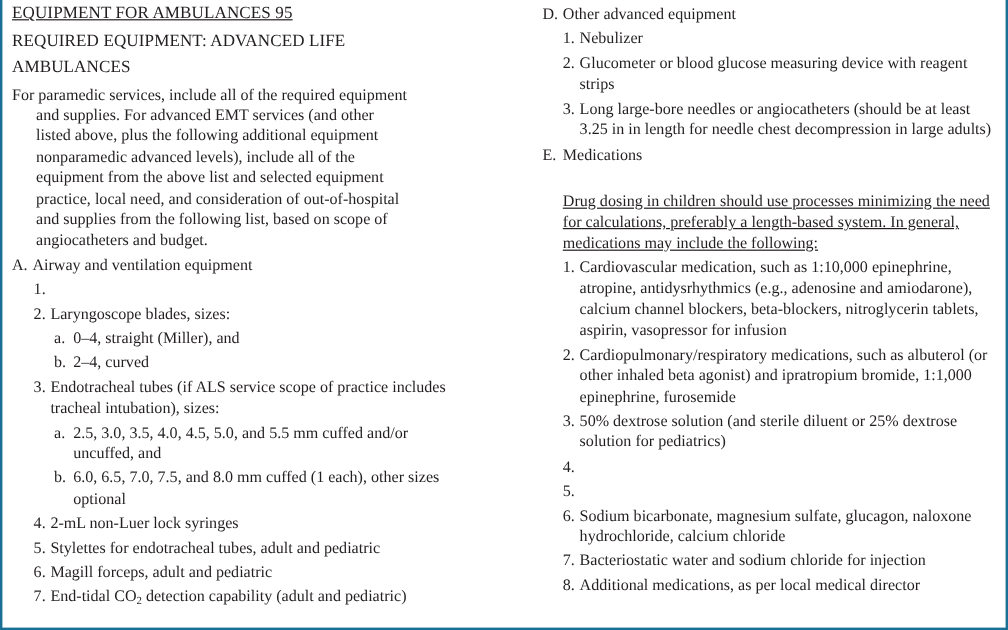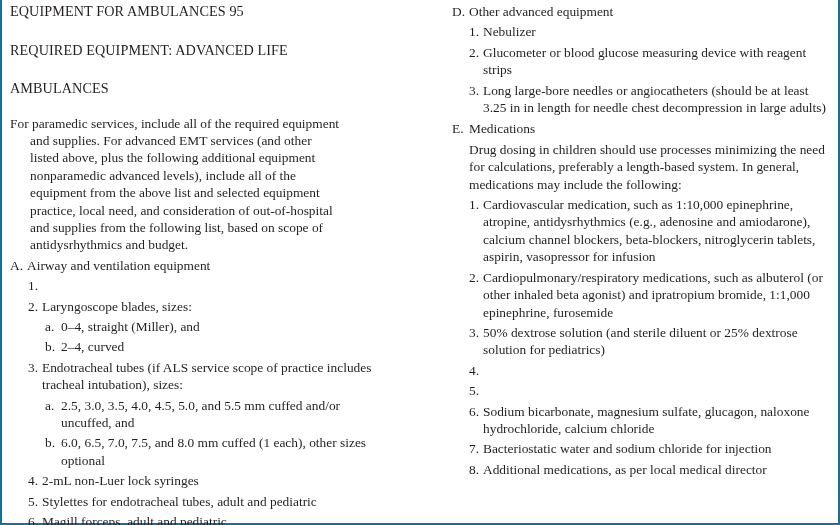--- a/index.html
+++ b/index.html
@@ -3,30 +3,30 @@
 <meta charset="utf-8">
 <style>
   html, body { margin: 0; padding: 0; background: #ffffff; }
   body { width: 840px; height: 525px; overflow: hidden; position: relative;
          font-family: "Liberation Serif", "DejaVu Serif", serif; color: #231f20; }
   .frame { position: absolute; left: 0; top: 0; width: 840px; height: 525px; box-sizing: border-box;
            border-left: 2px solid #1a6f96; border-right: 2px solid #1a6f96; border-bottom: 2px solid #1a6f96; }
   .col { position: absolute; top: 0; font-size: 13.4px; line-height: 17.4px; }
   .col.left { left: 10px; width: 395px; }
   .col.right { left: 452px; width: 382px; }
-  .head { font-size: 14.2px; letter-spacing: 0.1px; line-height: 22.5px; margin-top: 16px; }
-  .head.first { margin-top: 0px; }
-  .intro { margin-top: 15px; padding-left: 20px; text-indent: -20px; }
+  .head { font-size: 14.2px; letter-spacing: 0.1px; line-height: 22.5px; }
+  .head.first { margin-top: 0px; text-decoration: underline; }
+  .intro { margin-top: 2px; padding-left: 20px; text-indent: -20px; }
   .sec { display: flex; margin-top: 3px; }
   .sec .lbl { width: 17px; flex: none; }
   .item { display: flex; margin-top: 3px; padding-left: 18px; }
   .item .num { width: 14px; flex: none; text-align: left; }
   .sub { display: flex; margin-top: 3px; padding-left: 35px; }
   .sub .num { width: 16px; flex: none; }
-  .para { padding-left: 17px; margin-top: 3px; }
+  .para { padding-left: 17px; margin-top: 21px; text-decoration: underline; }
   sub { font-size: 9px; vertical-align: -2px; line-height: 0; }
   .right .item { padding-left: 17px; }
 </style>
 </head>
 <body>
 
 <div class="frame"></div>
 
 <div class="col left">
   <div class="head first">EQUIPMENT FOR AMBULANCES 95</div>
@@ -34,21 +34,21 @@
   <div class="head">AMBULANCES</div>
 
   <div class="intro">
     <div>For paramedic services, include all of the required equipment</div>
     <div style="padding-left:20px">and supplies. For advanced EMT services (and other</div>
     <div style="padding-left:20px">listed above, plus the following additional equipment</div>
     <div style="padding-left:20px">nonparamedic advanced levels), include all of the</div>
     <div style="padding-left:20px">equipment from the above list and selected equipment</div>
     <div style="padding-left:20px">practice, local need, and consideration of out-of-hospital</div>
     <div style="padding-left:20px">and supplies from the following list, based on scope of</div>
-    <div style="padding-left:20px">antidysrhythmics and budget.</div>
+    <div style="padding-left:20px">angiocatheters and budget.</div>
   </div>
 
   <div class="sec">
     <span class="lbl">A.</span>
     <span>Airway and ventilation equipment</span>
   </div>
 
   <div class="item">
     <span class="num">1.</span>
   </div>

